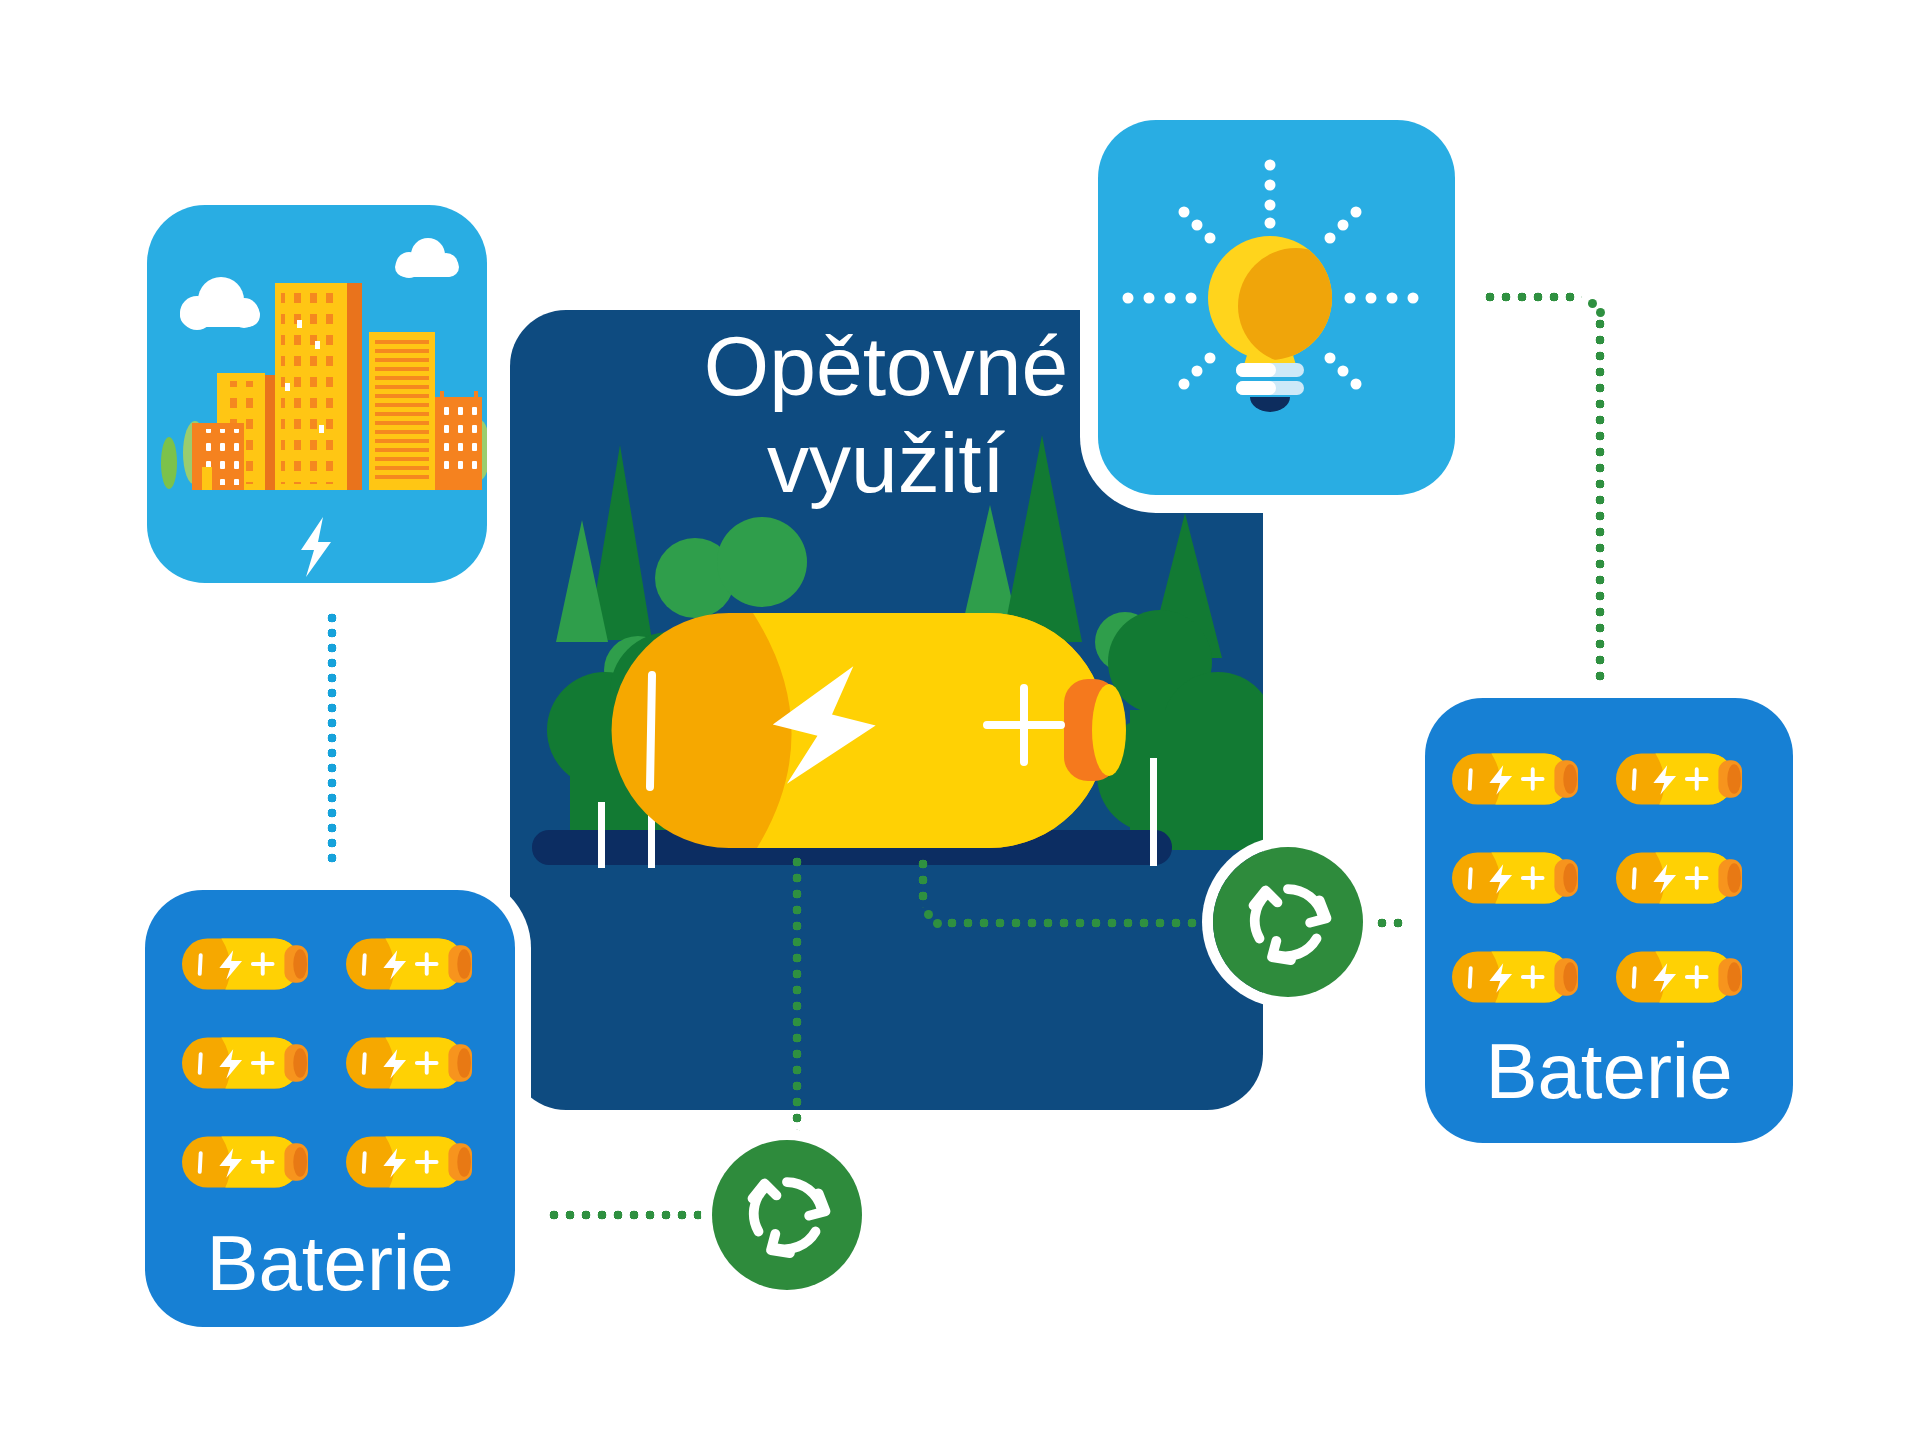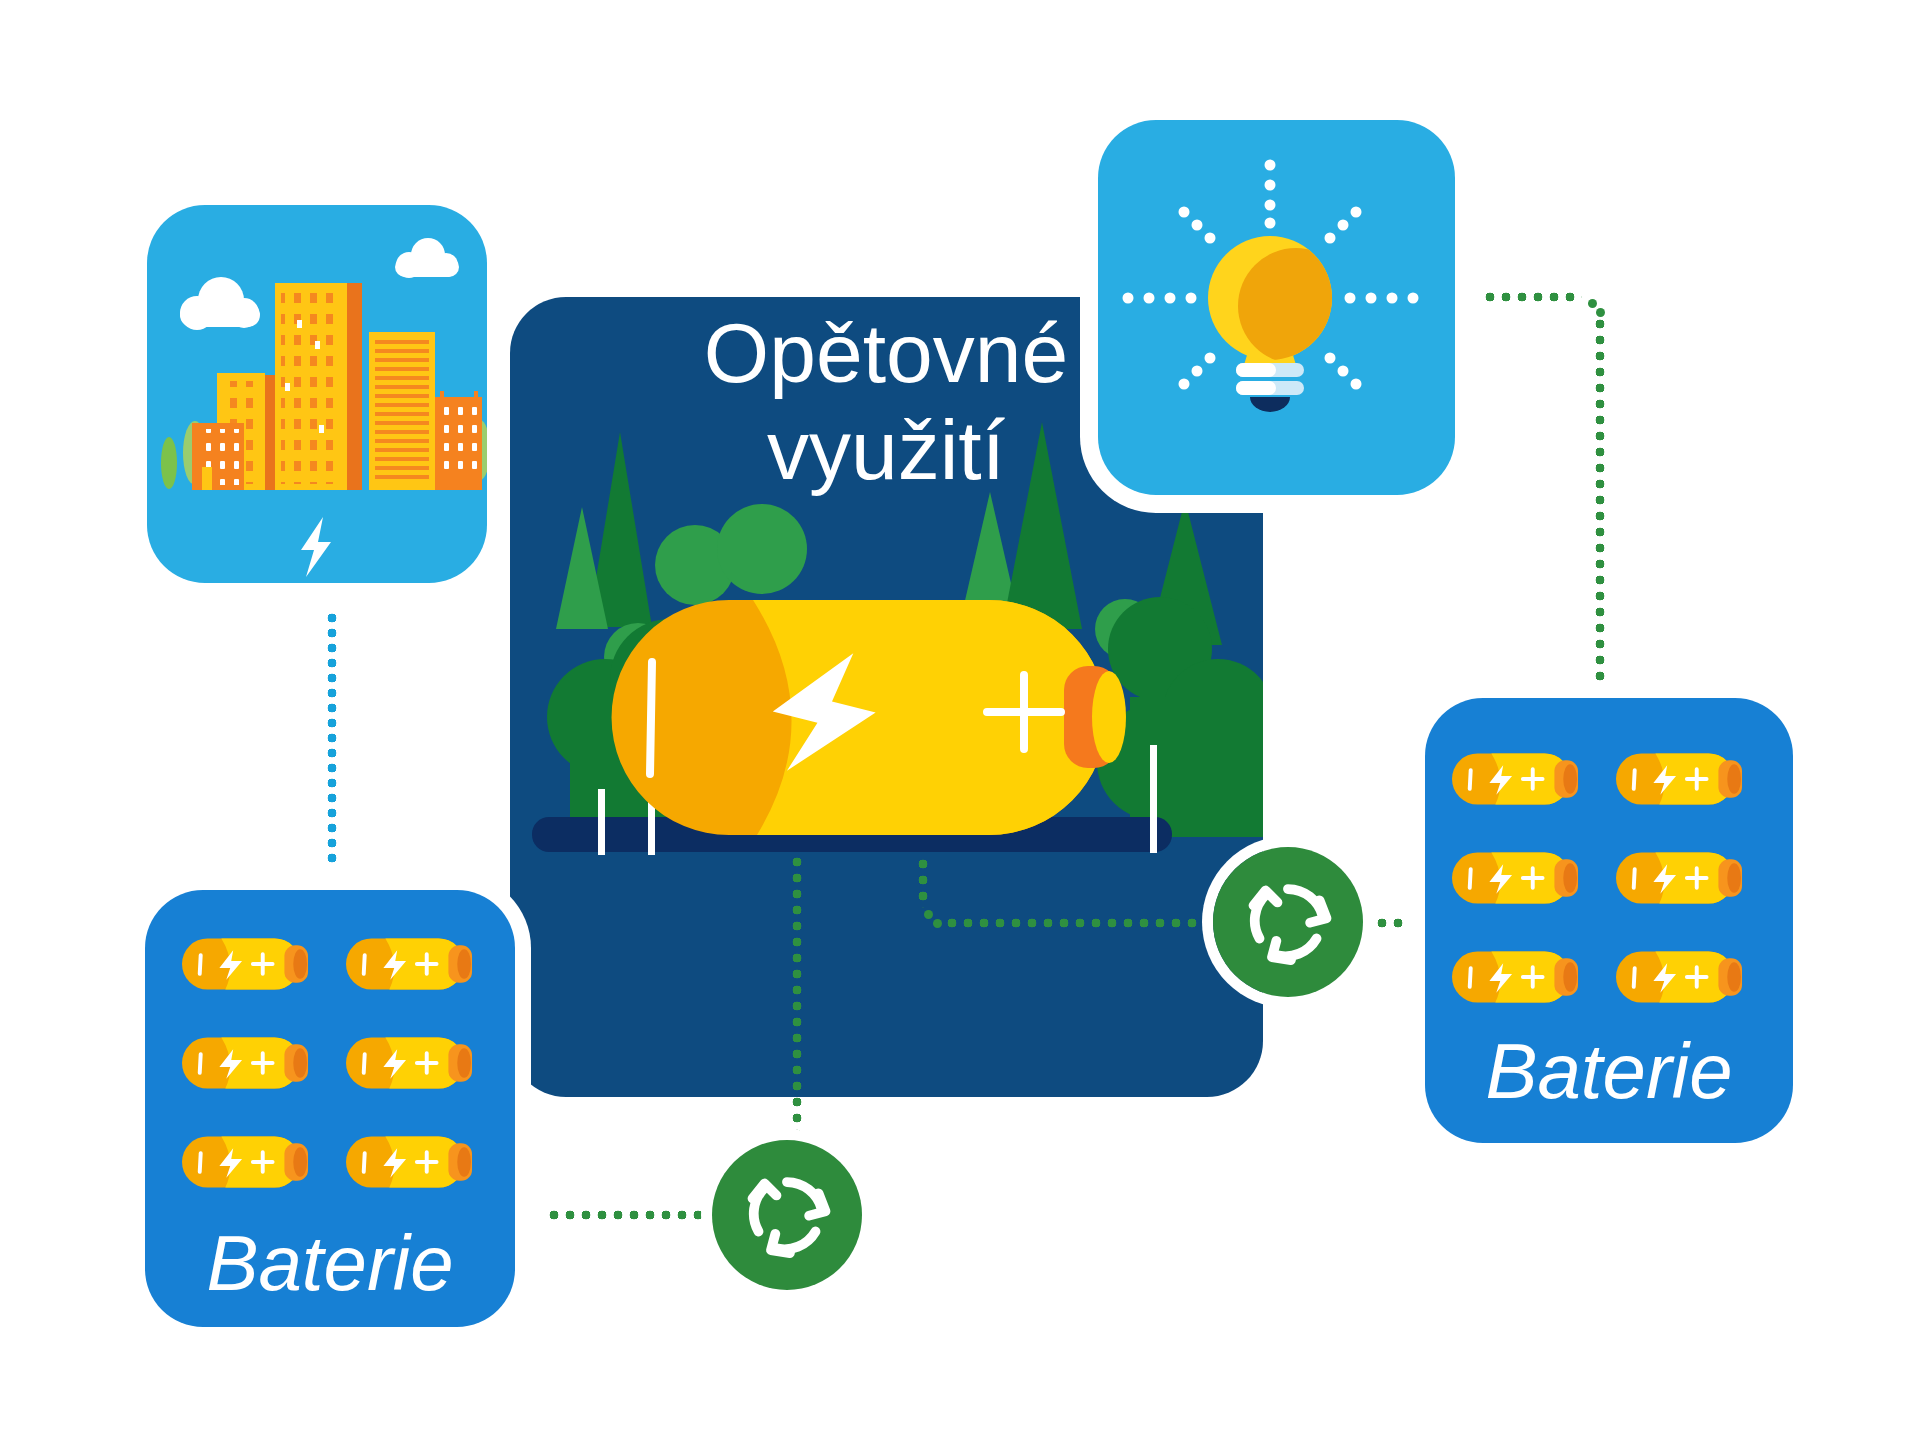--- a/index.html
+++ b/index.html
@@ -4,25 +4,25 @@
 <style>
   html,body{margin:0;padding:0;background:#fff;}
   .stage{position:relative;width:1920px;height:1440px;background:#fff;overflow:hidden;
          font-family:"Liberation Sans", sans-serif;}
   .abs{position:absolute;}
 
   
   .card{position:absolute;border-radius:58px;}
   .card.cyan{background:var(--cyan);}
   .card.blue{background:var(--blue);}
-  .halo16{box-shadow:0 0 0 16px #fff;font-style:italic;}
+  .halo16{box-shadow:0 0 0 16px #fff;}
   .halo18{box-shadow:0 0 0 18px #fff;}
 
   
-  .navy-panel{position:absolute;left:510px;top:297px;width:753px;height:800px;
+  .navy-panel{position:absolute;left:510px;top:310px;width:753px;height:800px;
               border-radius:56px;background:var(--navy);overflow:hidden;z-index:1;}
   .panel-title{position:absolute;top:8px;left:126px;width:500px;text-align:center;
                color:#fff;font-size:84px;line-height:97px;letter-spacing:0;}
 
   
   .vdots{position:absolute;width:10px;z-index:2;
          background-image:radial-gradient(circle 4.5px at 5px 8px, var(--c) 99%, transparent 101%);
          background-size:10px 16px;background-repeat:repeat-y;}
   .hdots{position:absolute;height:10px;z-index:2;
          background-image:radial-gradient(circle 4.5px at 8px 5px, var(--c) 99%, transparent 101%);

